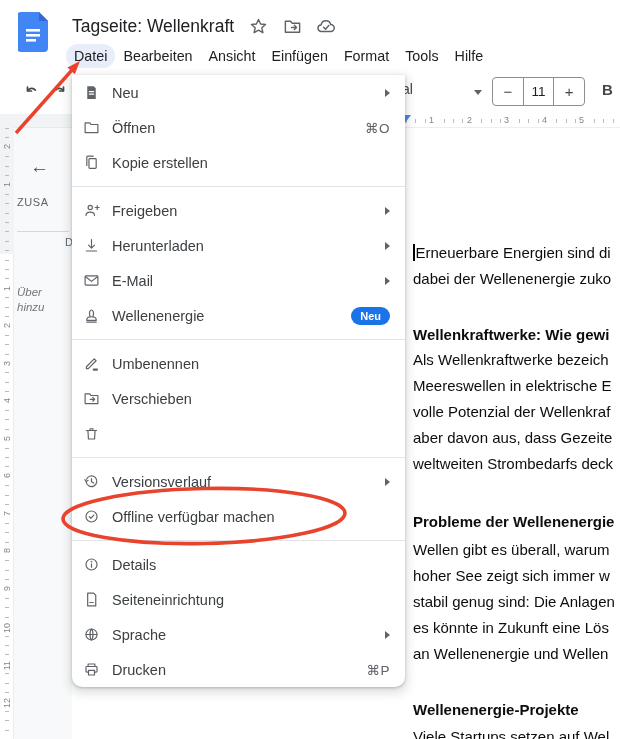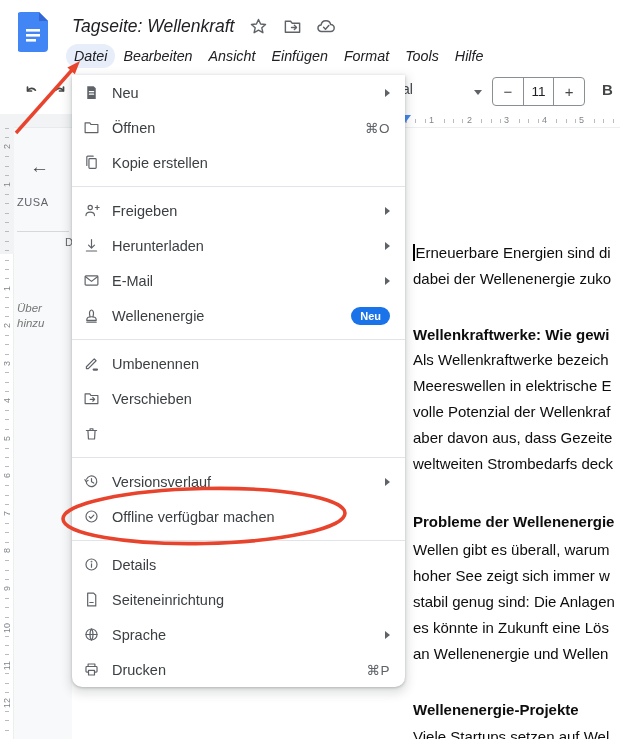--- a/index.html
+++ b/index.html
@@ -3,27 +3,27 @@
 <meta charset="utf-8">
 <style>
   * { margin:0; padding:0; box-sizing:border-box; }
   html,body { background:#fff; }
   body { font-family:"Liberation Sans", sans-serif; }
   .app { position:relative; width:620px; height:739px; overflow:hidden; background:#fff; }
 
   
   .topbar { position:absolute; left:0; top:0; width:620px; height:70px; background:#fff; }
   .docs-logo { position:absolute; left:18px; top:12px; width:30px; height:40px; }
-  .title-row { position:absolute; left:72px; top:12px; height:28px; display:flex; align-items:center; gap:14px;font-style:italic; }
+  .title-row { position:absolute; left:72px; top:12px; height:28px; display:flex; align-items:center; gap:14px; }
   .doc-title { font-size:17.5px; color:#202124; letter-spacing:0; white-space:nowrap; }
   .title-ic { width:20px; height:20px; display:flex; align-items:center; justify-content:center; }
   .title-ic svg { stroke:#5f6368; fill:none; stroke-width:1.5; stroke-linecap:round; stroke-linejoin:round; }
 
   .menubar { position:absolute; left:66px; top:42px; height:28px; display:flex; align-items:center; }
-  .mb-item { font-size:14.3px; color:#202124; padding:4px 8px; border-radius:12px; white-space:nowrap;font-style:italic; }
+  .mb-item { font-size:14.3px; color:#202124; padding:4px 8px; border-radius:12px; white-space:nowrap; }
   .mb-item.active { background:#e7eef9; }
 
   
   .toolbar { position:absolute; left:0; top:70px; width:620px; height:44px; background:#fff; }
   .tb-ic { position:absolute; width:20px; height:20px; }
   .tb-ic svg { stroke:#444746; fill:none; stroke-width:1.7; stroke-linecap:round; stroke-linejoin:round; }
   .font-frag { position:absolute; left:402px; top:11px; font-size:14px; color:#3c4043; }
   .caret-down { position:absolute; left:474px; top:20px; width:0; height:0;
      border-left:4.5px solid transparent; border-right:4.5px solid transparent; border-top:5px solid #5f6368; }
   .size-box { position:absolute; left:492px; top:7px; width:93px; height:29px; border:1px solid #8a8f94;
@@ -58,21 +58,21 @@
   .doc-text { position:absolute; left:341px; top:0; width:210px; }
   .dline { position:absolute; left:0; width:400px; white-space:nowrap; font-size:15px; color:#0d0d0d; line-height:26px; height:26px; }
   .dline.bold { font-weight:700; }
   .cursor { display:inline-block; width:1.5px; height:17px; background:#000; vertical-align:-3px; margin-right:1px; }
 
   
   .outline { position:absolute; left:14px; top:128px; width:58px; height:611px; overflow:hidden; }
   .back-arrow { position:absolute; left:16px; top:28px; font-size:19px; color:#444746; }
   .ol-head { position:absolute; left:3px; white-space:nowrap; font-size:11px; font-weight:400; letter-spacing:.6px; color:#5f6368; }
   .ol-div { position:absolute; left:3px; top:103px; width:52px; height:1px; background:#d5d8dc; }
-  .ol-hint { position:absolute; left:3px; white-space:nowrap; font-size:11.5px; font-style:italic; color:#747775; line-height:15px;margin-top:16px; }
+  .ol-hint { position:absolute; left:3px; white-space:nowrap; font-size:11.5px; font-style:italic; color:#747775; line-height:15px; }
 
   
   .menu { position:absolute; left:72px; top:75px; width:333px; background:#fff;
      border-radius:0 0 10px 10px; box-shadow:0 1px 3px rgba(60,64,67,.30), 0 4px 10px 3px rgba(60,64,67,.15); z-index:5; }
   .mi { height:35px; display:flex; align-items:center; padding-left:10px; }
   .mi .ic { width:18px; height:18px; margin-right:12px; display:flex; align-items:center; justify-content:center; flex:0 0 18px; }
   .mi .ic svg { stroke:#5f6368; fill:none; stroke-width:1.4; stroke-linecap:round; stroke-linejoin:round; }
   .mi .lbl { font-size:14.5px; color:#3c4043; white-space:nowrap; }
   .mi .right { margin-left:auto; display:flex; align-items:center; padding-right:15px; gap:6px; }
   .mi .sc { font-size:13.5px; color:#5f6368; letter-spacing:.5px; }

